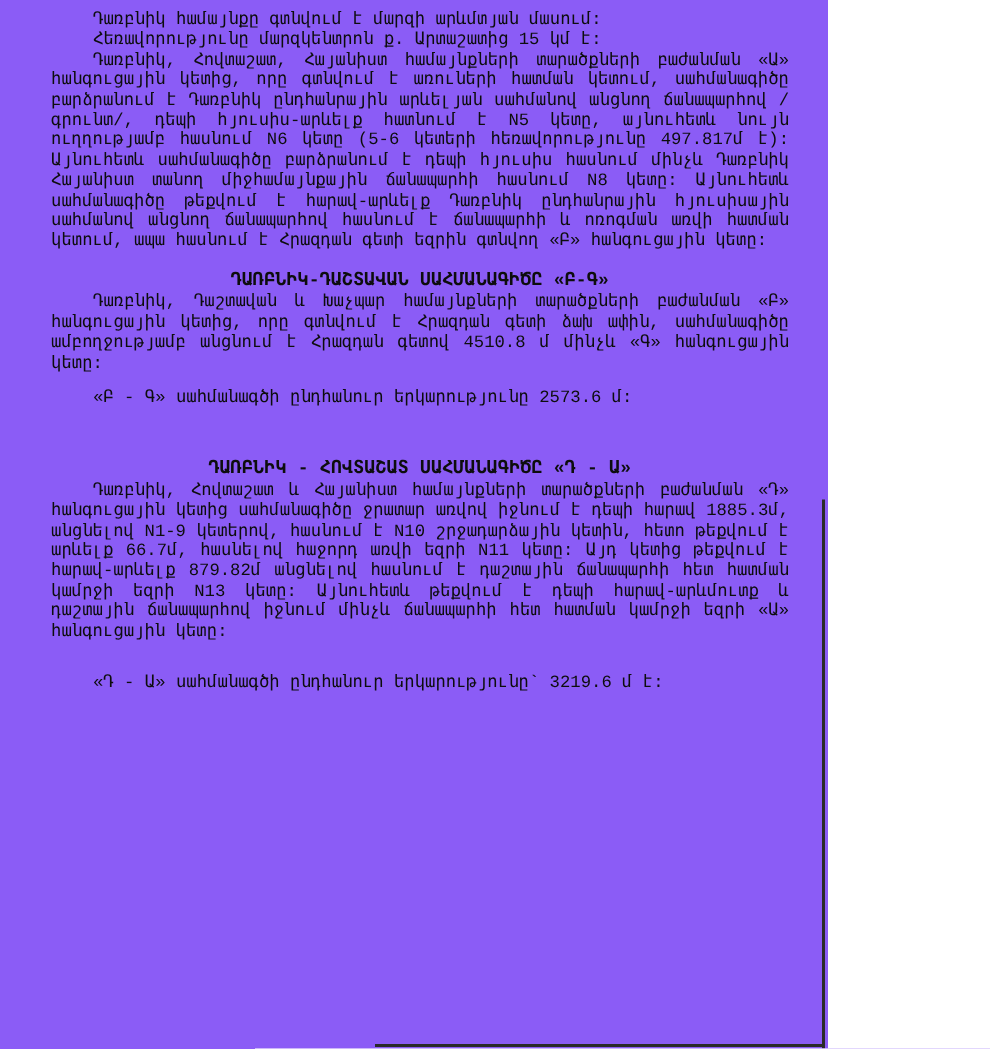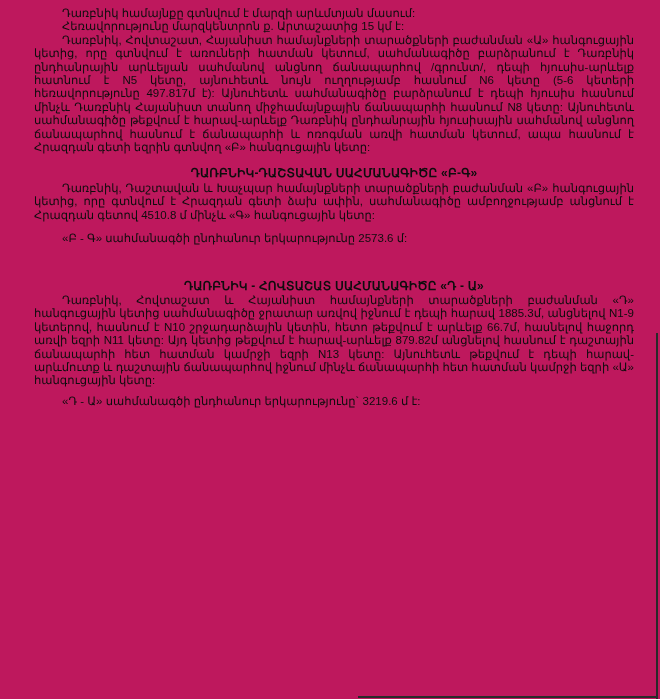--- a/index.html
+++ b/index.html
@@ -2,26 +2,26 @@
 <html lang="hy"><head>
 <meta charset="utf-8">
 <style>
   html, body {
     margin: 0;
     padding: 0;
     background: #ffffff;
   }
   .page {
     position: relative;
-    width: 660px;
+    width: 552px;
     height: 699px;
     box-sizing: border-box;
-    background: #be185d;
+    background: #8b5cf6;
     color: #0d0d0d;
-    font-family: Liberation Sans, sans-serif;
+    font-family: Liberation Mono, monospace;
     font-size: 11.5px;
     line-height: 13.4px;
     padding: 7px 26px 0 34px;
     overflow: hidden;
     text-align: justify;
   }
   .line {
     margin: 0;
     text-indent: 28px;
   }
@@ -37,21 +37,21 @@
     letter-spacing: 0.2px;
   }
   .heading.big-gap {
     margin-top: 34px;
   }
   .summary {
     margin: 10px 0 2px 0;
     text-indent: 28px;
   }
   .summary.extra-gap {
-    margin-top: 7px;
+    margin-top: 21px;
   }
   section {
     margin: 0;
   }
   
   .scan-line-right {
     position: absolute;
     right: 2px;
     top: 333px;
     width: 2px;

